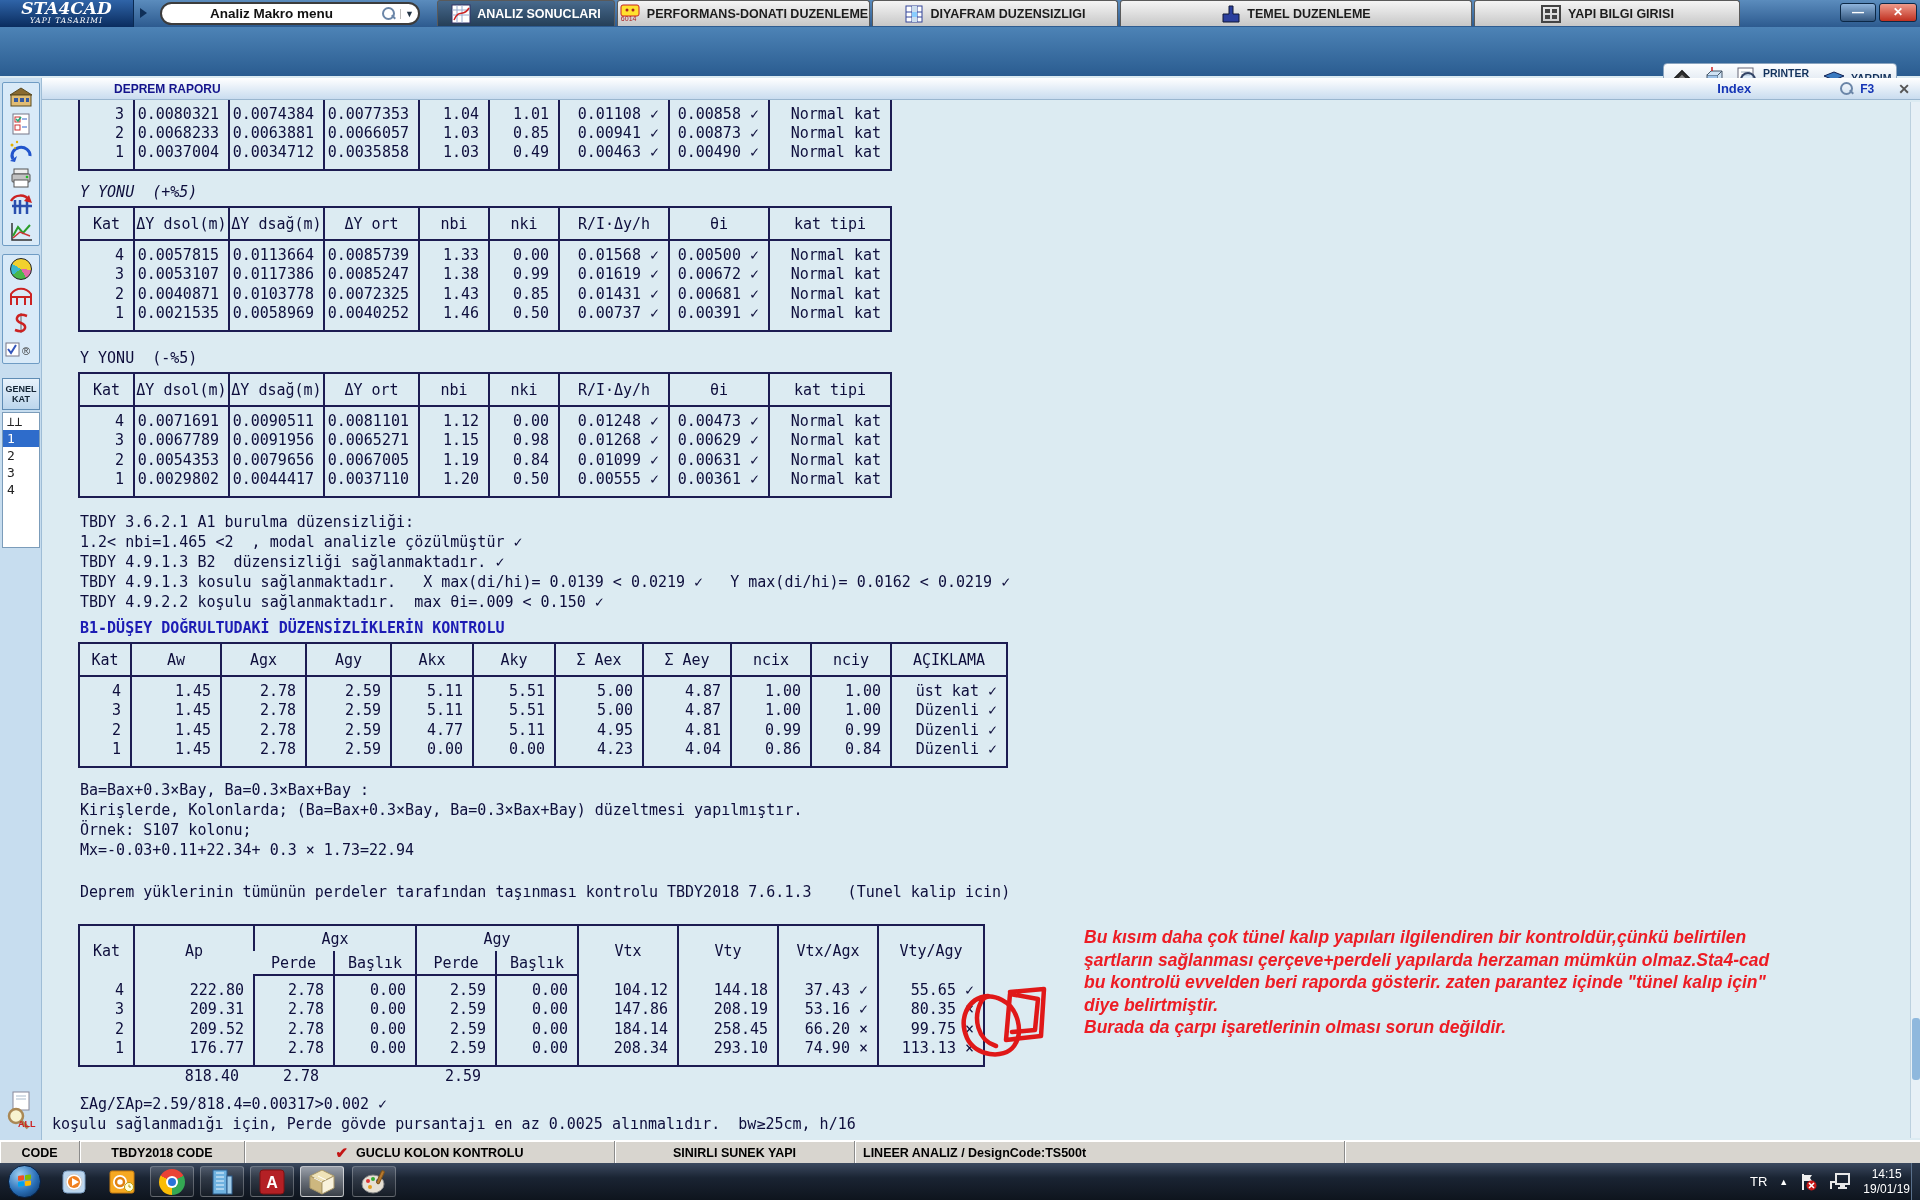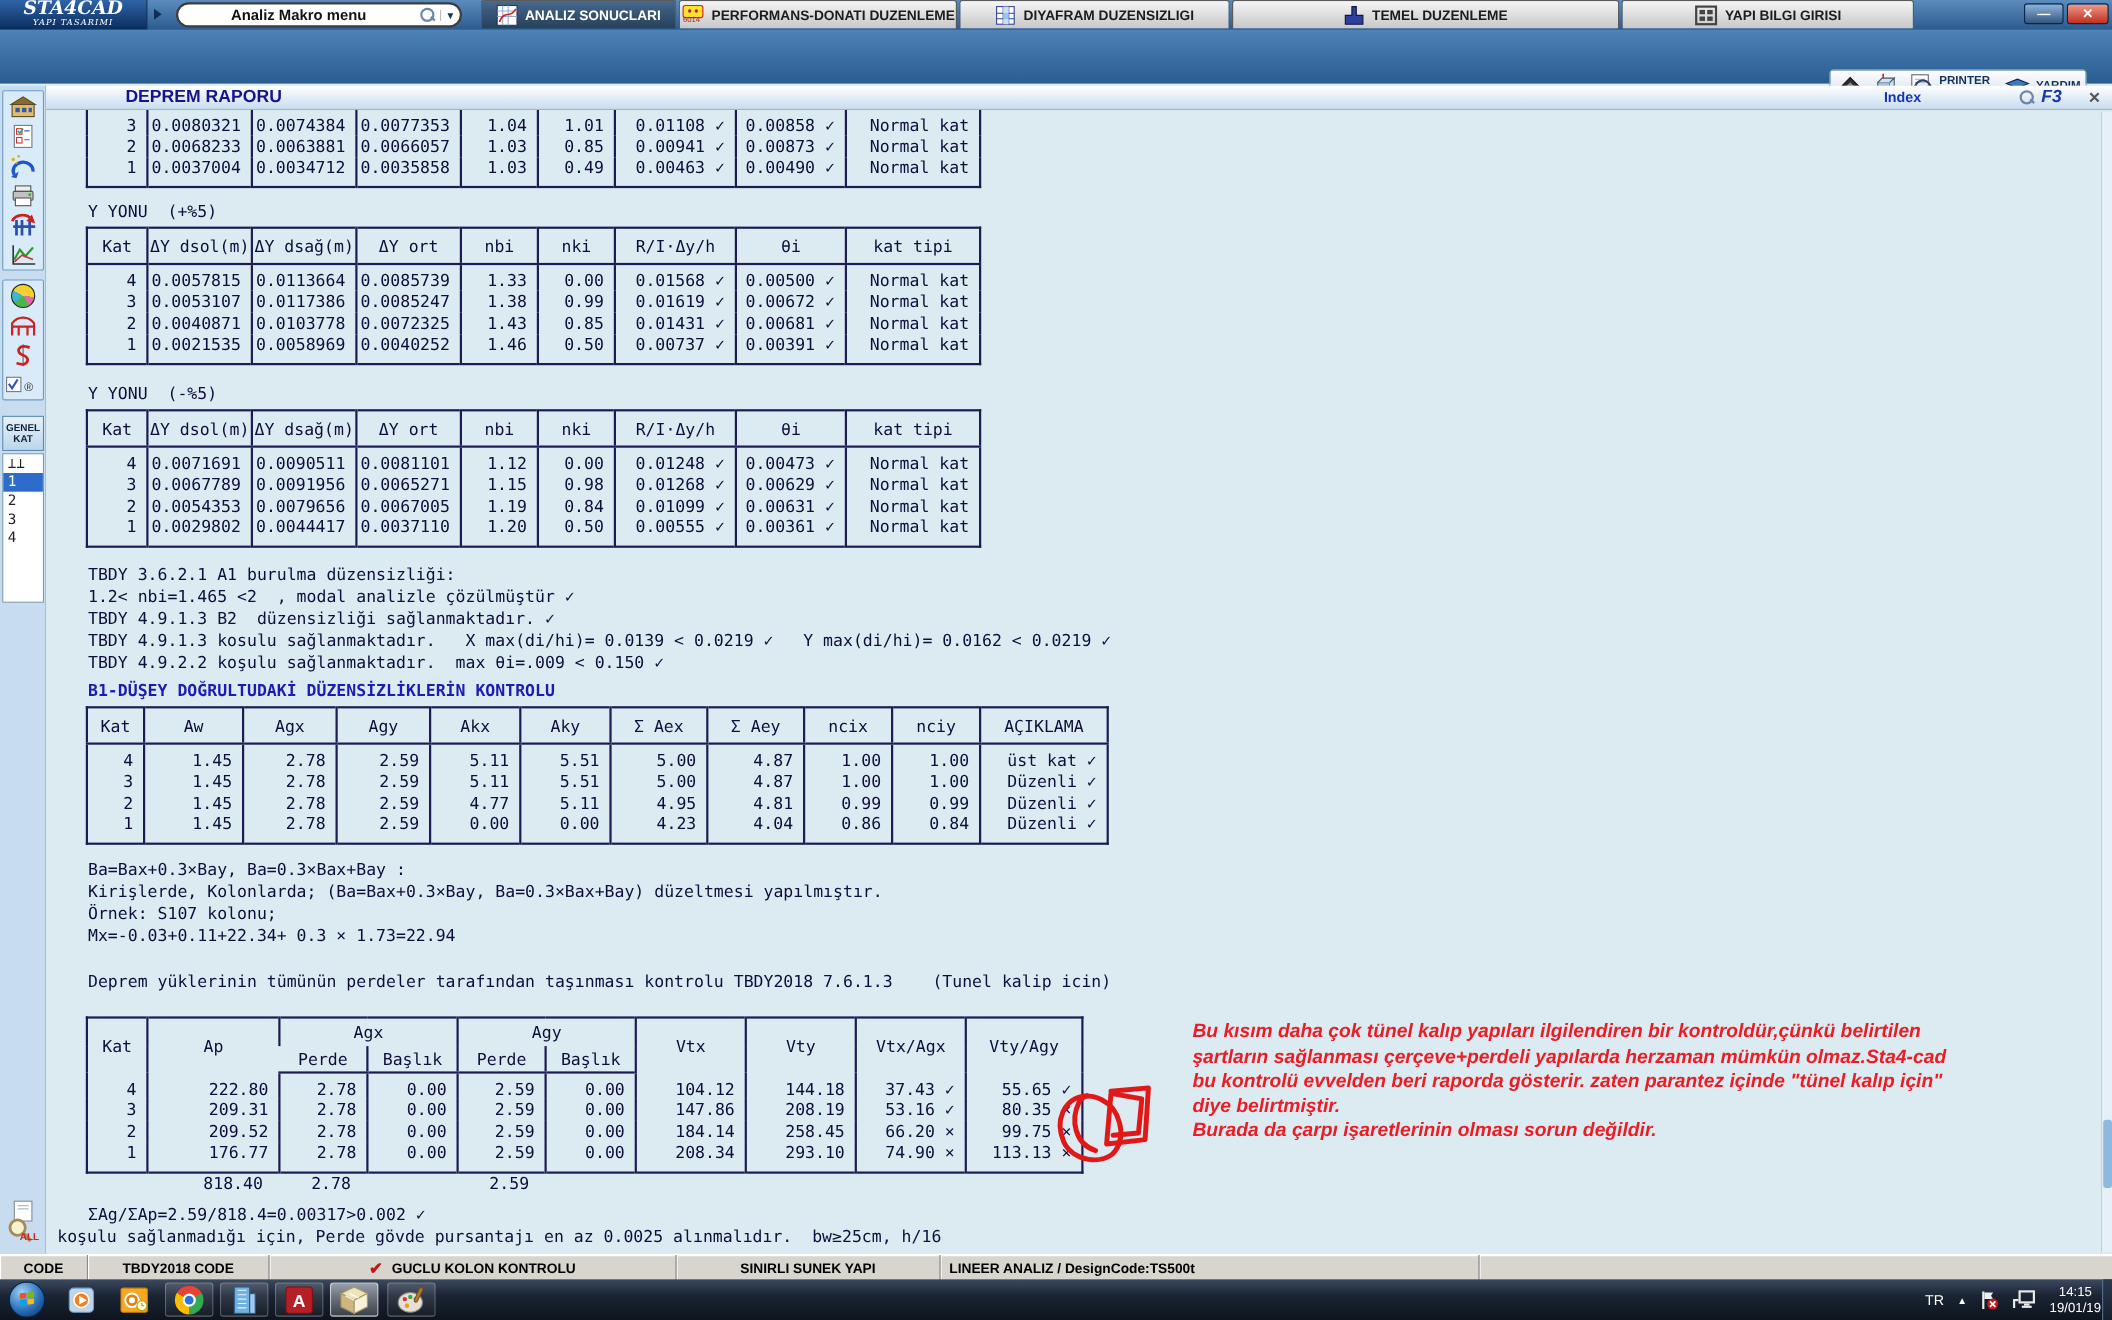--- a/index.html
+++ b/index.html
@@ -41,24 +41,24 @@
     background:linear-gradient(#fdfeff,#cfdcea); border:1px solid #8aa4bf; border-radius:4px;
     display:flex; align-items:center; gap:7px; padding:0 6px; }
   .toolbtn { display:flex; align-items:center; gap:3px; cursor:default; }
   .toollbl { font-weight:bold; font-size:10.5px; color:#13325c; line-height:11px; width:50px; }
 
   
   .content { position:absolute; left:42px; top:78px; width:1878px; height:1062px; background:#dcebf2; }
   .rpt-titlebar { position:absolute; left:0; top:0; width:1878px; height:22px;
     background:linear-gradient(#ffffff,#c9dcef); border-bottom:1px solid #9ab6cf;
     display:flex; align-items:center; }
-  .rpt-title { margin-left:72px; font-weight:bold; font-size:16px; color:#14148c; flex:1; }
+  .rpt-title { margin-left:72px; font-weight:bold; font-size:12px; color:#14148c; flex:1; }
   .idx { font-weight:bold; font-size:13px; color:#1535b5; margin-right:88px; }
   .f3wrap { display:flex; align-items:center; gap:2px; margin-right:24px; }
-  .f3 { font-weight:bold; font-size:16px; color:#1535b5;font-style:italic; }
+  .f3 { font-weight:bold; font-size:12px; color:#1535b5; }
   .rpt-x { margin-right:10px; color:#555; font-weight:bold; font-size:14px; }
 
   .mono, .rpt-table { font-family:"DejaVu Sans Mono", monospace; font-size:15px; color:#0e0e3c; }
   .mono { line-height:20px; white-space:pre; }
   .blueheading { color:#1c1cb4; font-weight:bold; }
 
   table.rpt-table { border-collapse:collapse; table-layout:fixed; border:2px solid #1c1c52; background:transparent; }
   .rpt-table th { font-weight:normal; text-align:center; height:33px; border-left:2px solid #1c1c52; white-space:pre; }
   .rpt-table td { height:20px; text-align:right; padding-right:9px; border-left:2px solid #1c1c52; white-space:pre; }
   .rpt-table thead tr:last-child th { border-bottom:2px solid #1c1c52; }
@@ -370,21 +370,21 @@
             <td>0.0035858</td>
             <td>1.03</td>
             <td>0.49</td>
             <td>0.00463 ✓</td>
             <td>0.00490 ✓</td>
             <td>Normal kat</td>
           </tr>
         </tbody>
     </table>
 
-    <div class="mono" style="position:absolute;left:38px;top:104px;">Y YONU  (+%5)</div>
+    <div class="mono" style="position:absolute;left:38px;top:104px;font-style:italic;">Y YONU  (+%5)</div>
 
     <table class="rpt-table" style="position:absolute;left:36px;top:128px;">
       <colgroup>
           <col style="width:55px">
           <col style="width:95px">
           <col style="width:95px">
           <col style="width:95px">
           <col style="width:70px">
           <col style="width:70px">
           <col style="width:110px">

